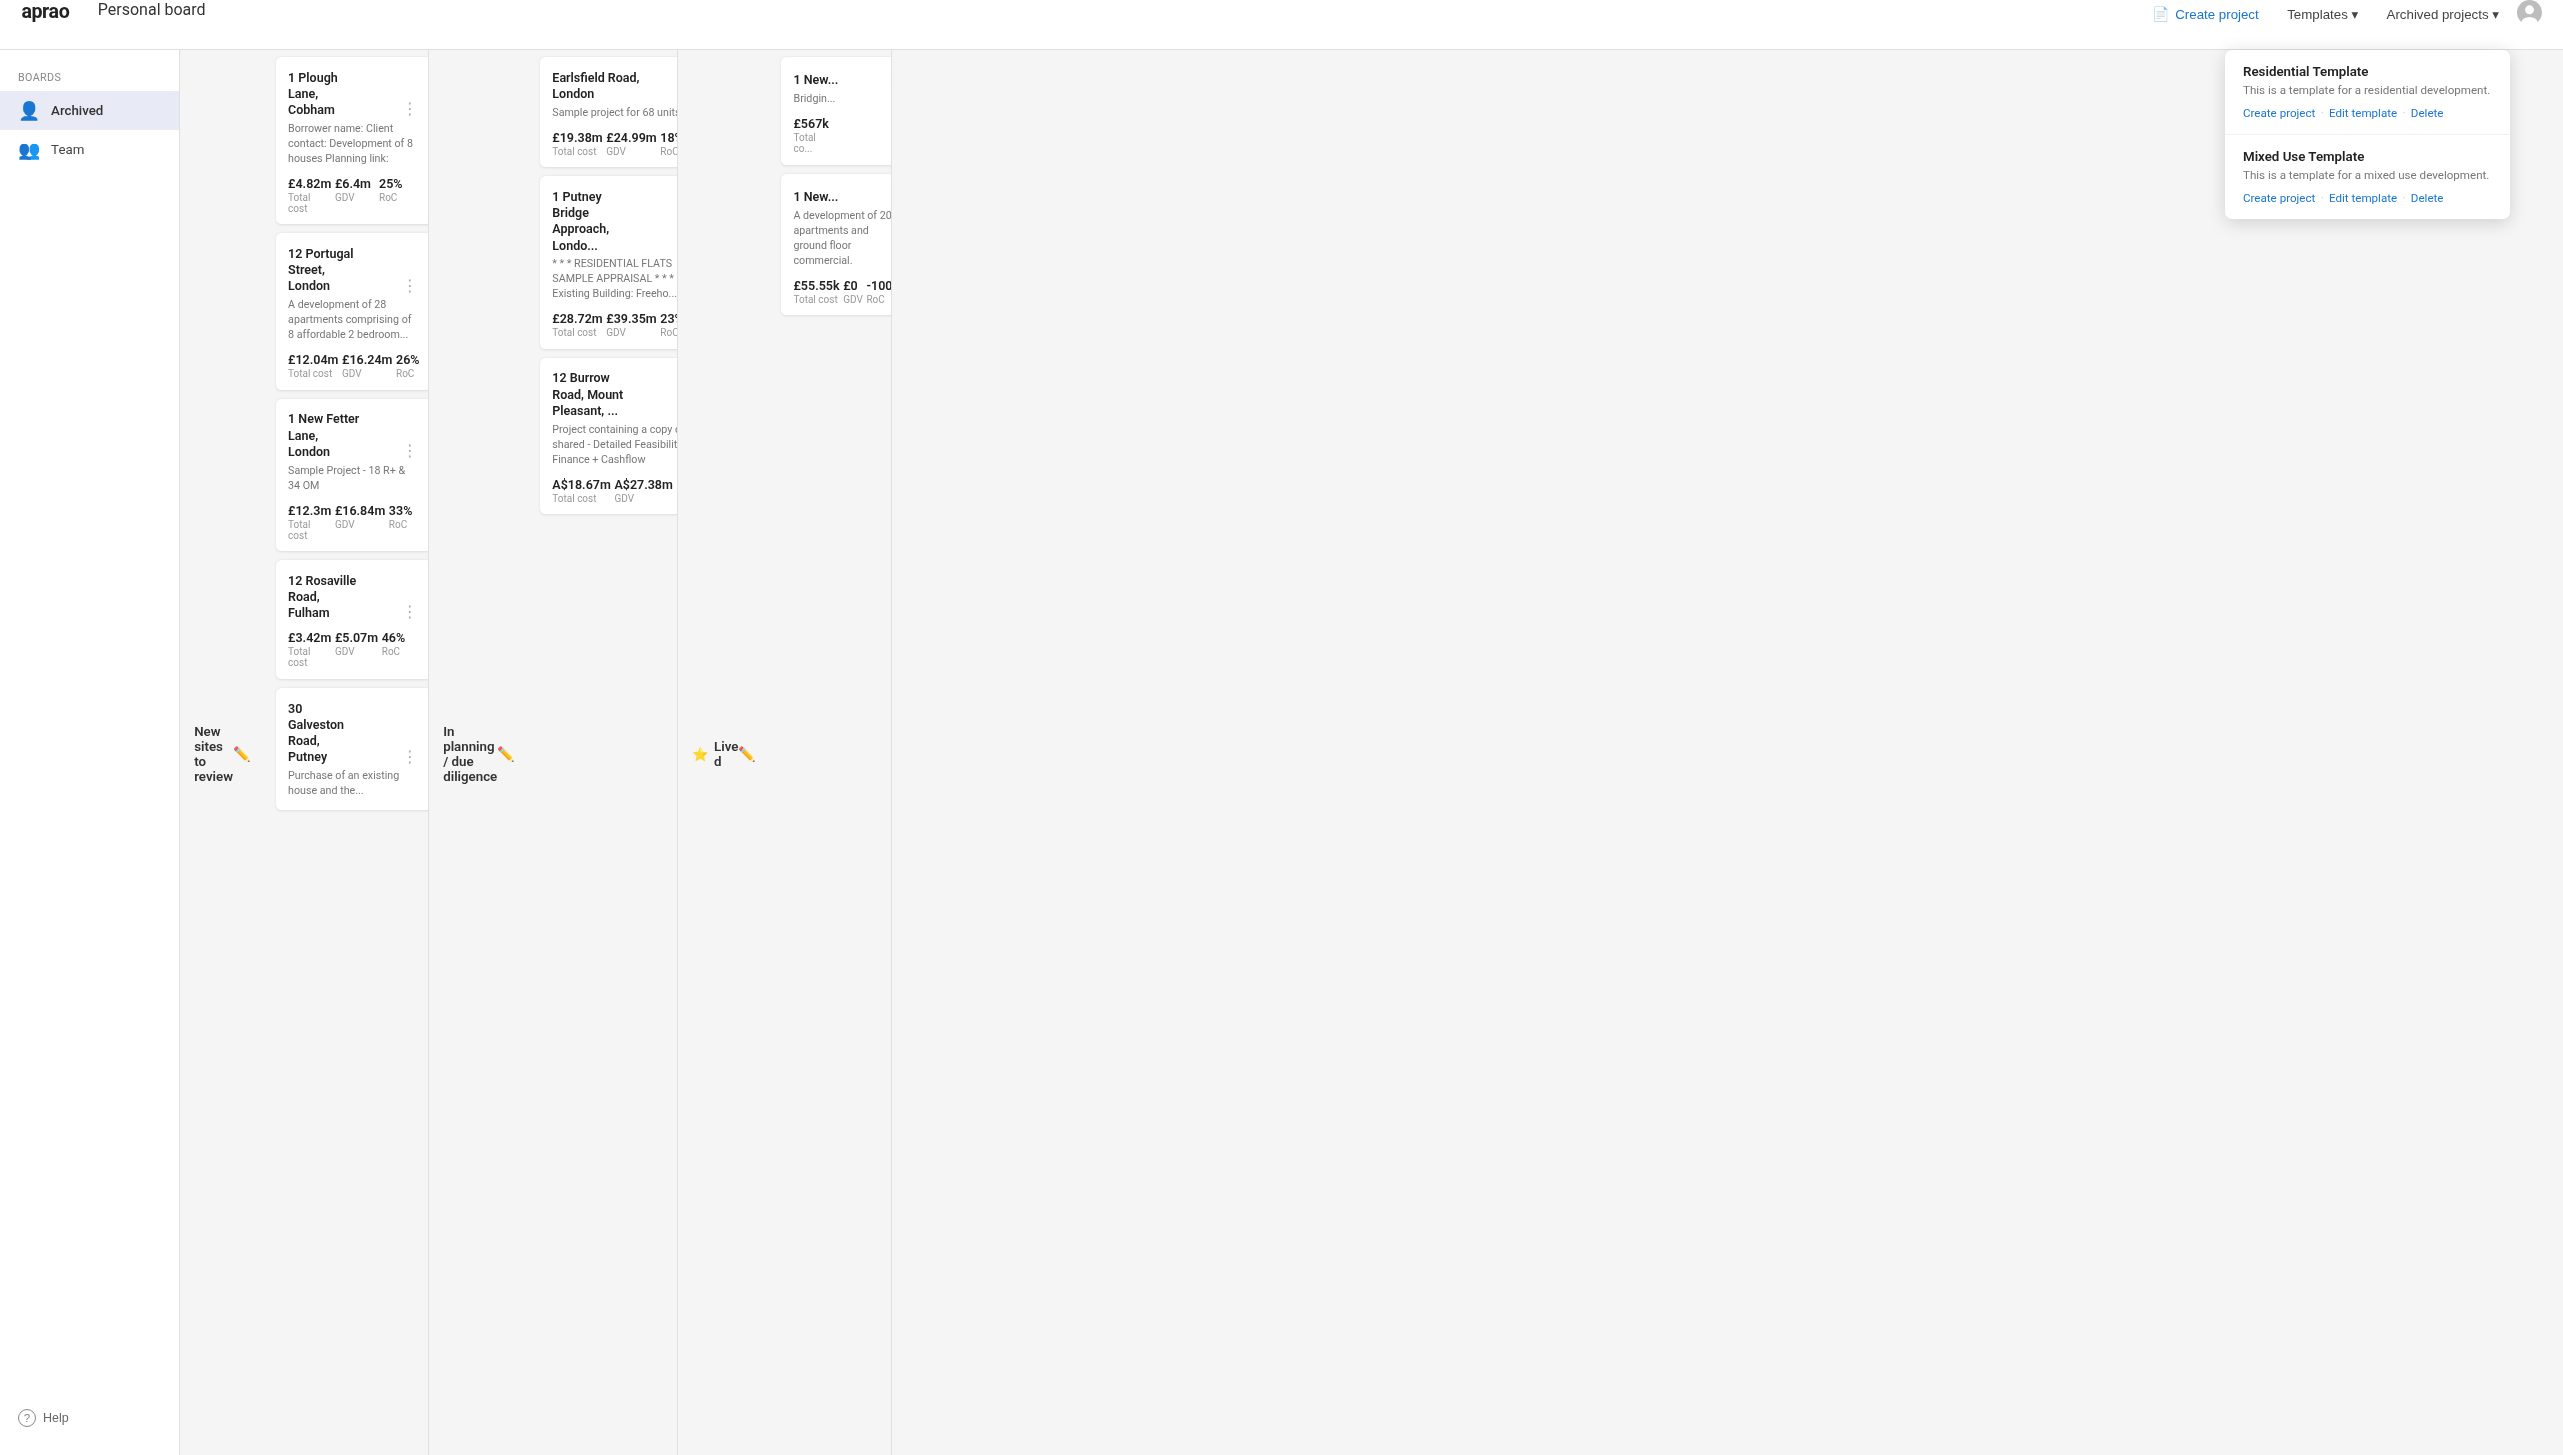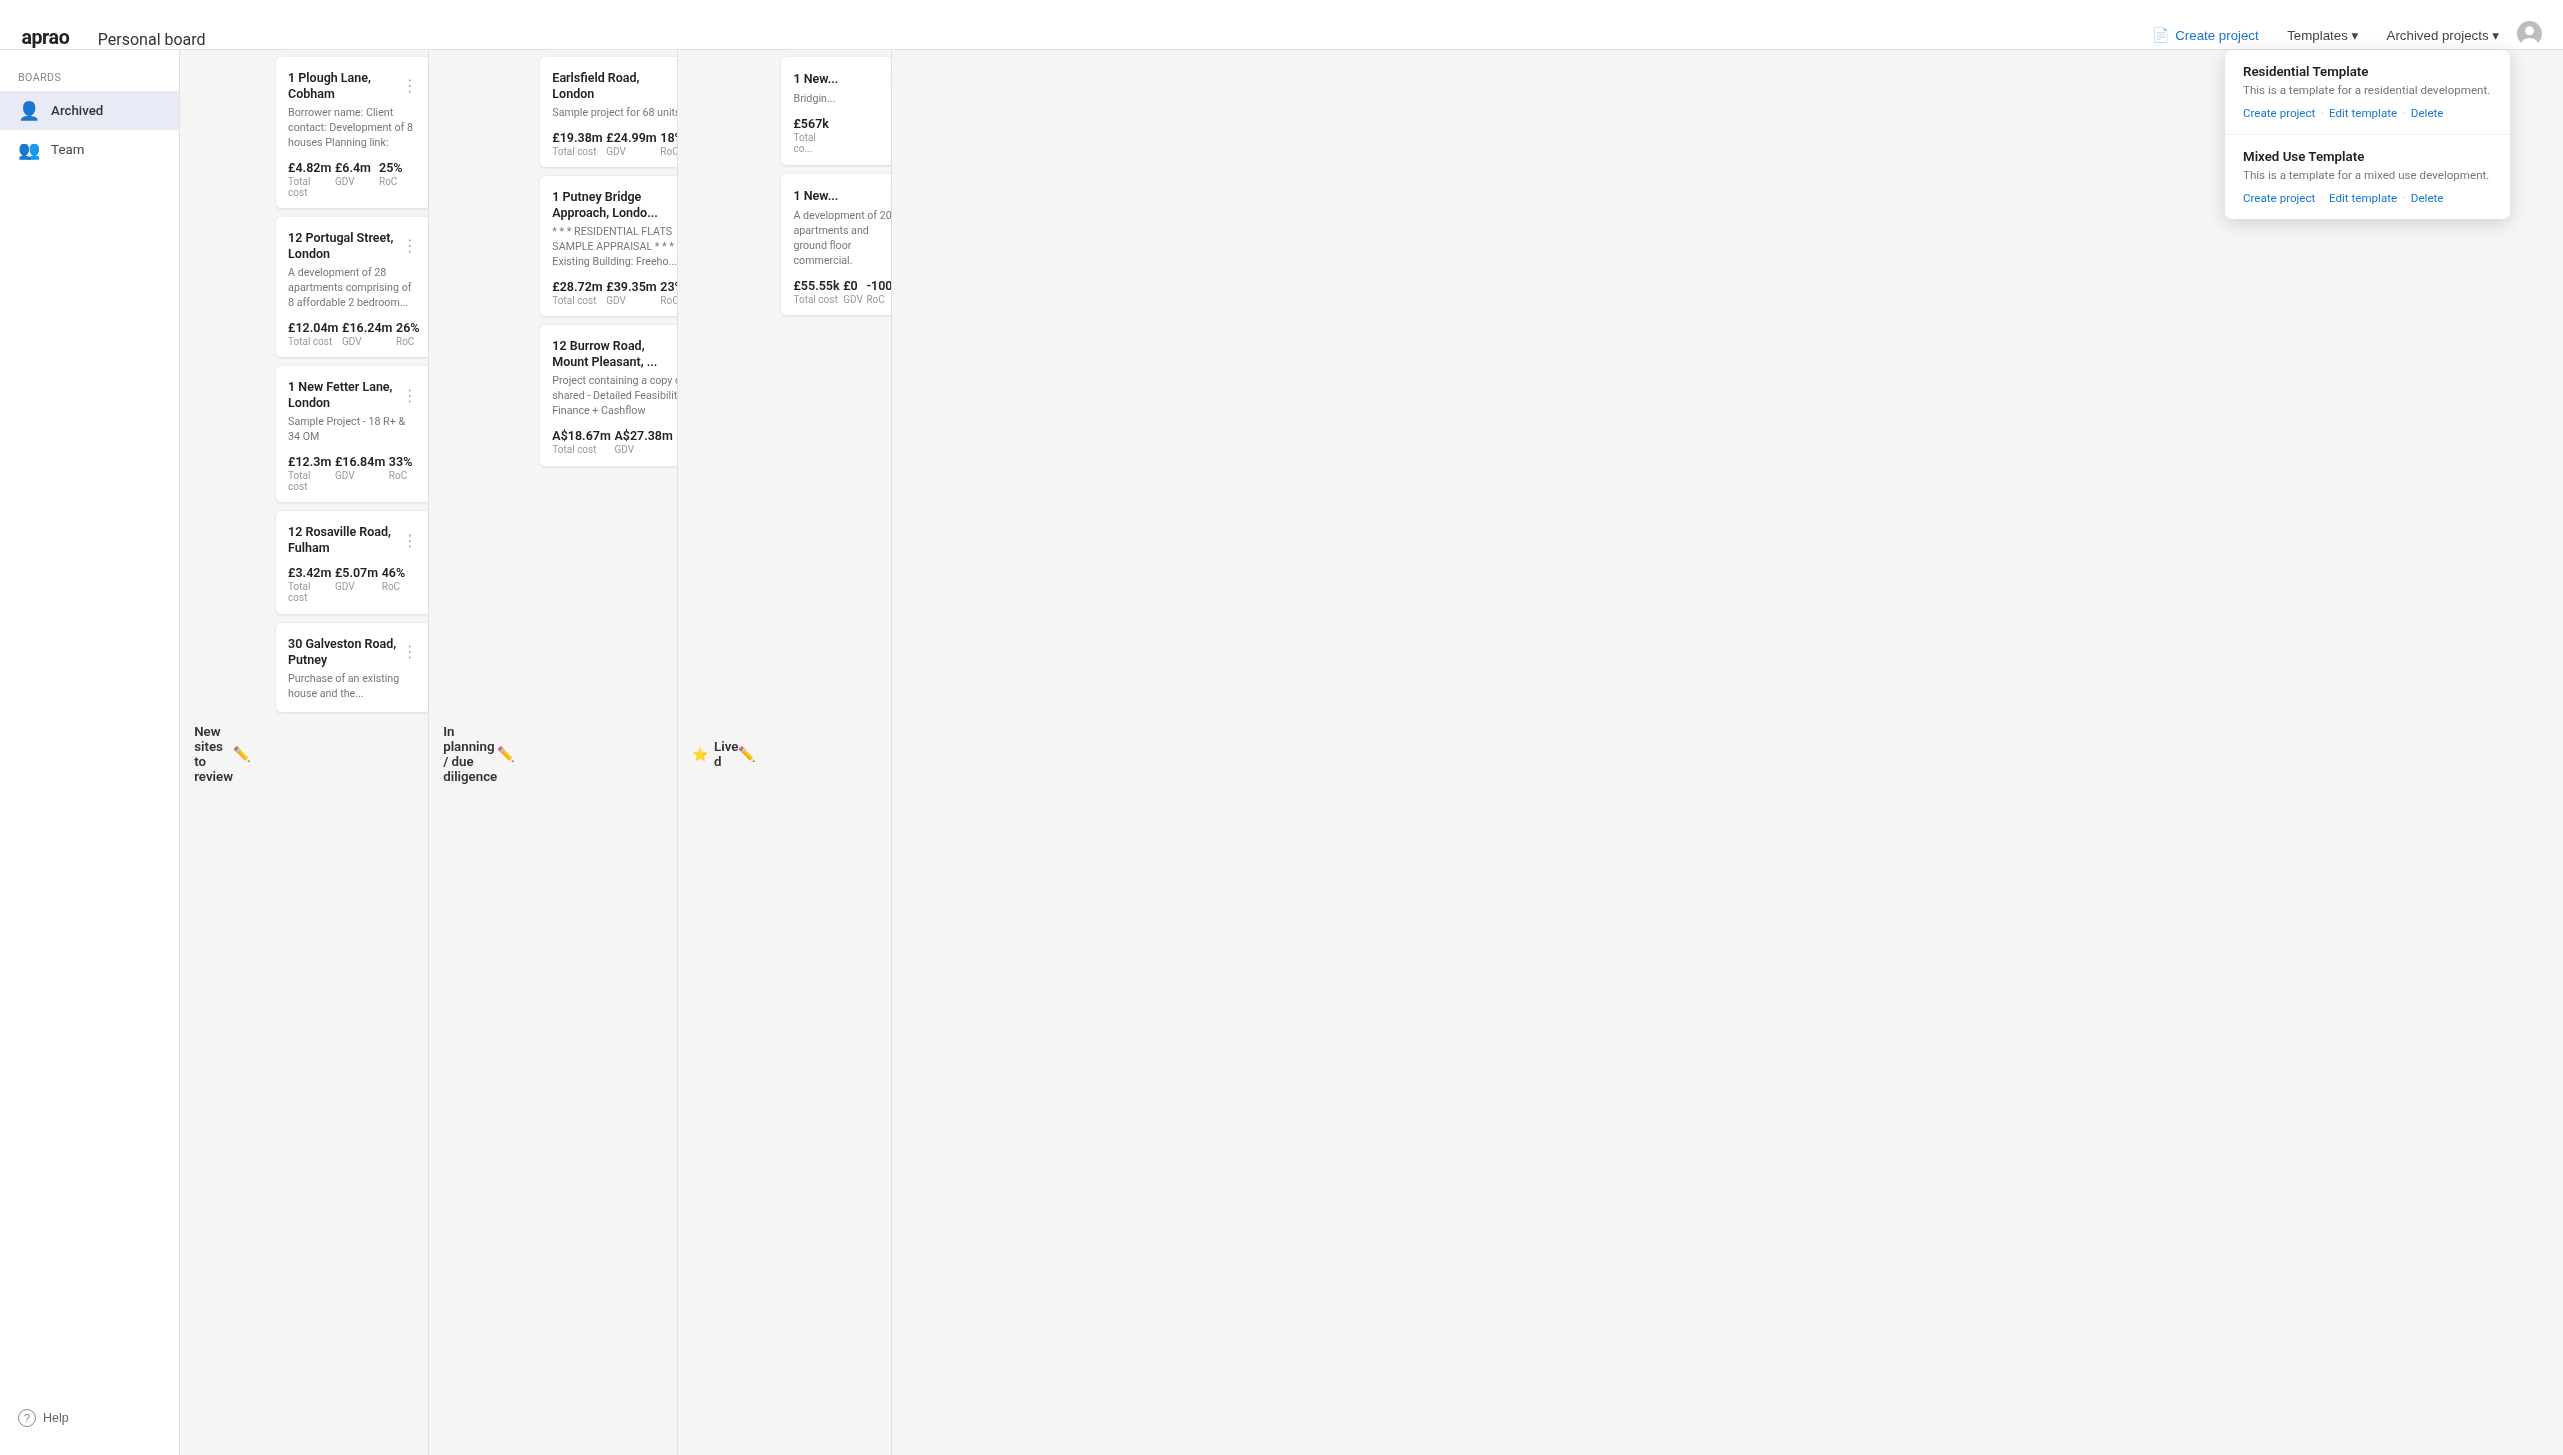--- a/index.html
+++ b/index.html
@@ -1,20 +1,20 @@
 <!DOCTYPE html>
 <html style="font-size:14.2px"><head>
   <meta charset="utf-8">
   <style>
     * { box-sizing: border-box; margin: 0; padding: 0; }
     body { font-family: -apple-system, BlinkMacSystemFont, 'Segoe UI', Roboto, sans-serif; background: #f5f5f5; display: flex; flex-direction: column; height: 100vh; overflow: hidden; }
 
     
     .top-nav {
-      display: flex; align-items: flex-end; padding: 0 21.4px; height: 50px;
+      display: flex; align-items: flex-start; padding: 0 21.4px; height: 50px;
       background: #fff; border-bottom: 0.9px solid #e0e0e0; position: relative; z-index: 100;
     }
     .logo { font-size: 19.6px; font-weight: 700; color: #222; margin-right: 28.5px; letter-spacing: -0.4px; }
     .page-title { font-size: 16px; color: #333; font-weight: 400; flex: 1; }
     .top-nav-actions { display: flex; align-items: center; gap: 7.1px; }
     .btn-create { display: flex; align-items: center; gap: 5.3px; background: none; border: none; color: #1976d2; font-size: 13.3px; cursor: pointer; padding: 5.3px 10.7px; border-radius: 3.6px; }
     .btn-templates { display: flex; align-items: center; gap: 3.6px; background: none; border: none; color: #444; font-size: 13.3px; cursor: pointer; padding: 5.3px 10.7px; border-radius: 3.6px; font-weight: 500; }
     .btn-archived { display: flex; align-items: center; gap: 3.6px; background: none; border: none; color: #444; font-size: 13.3px; cursor: pointer; padding: 5.3px 10.7px; border-radius: 3.6px; }
     .avatar-btn { background: none; border: none; cursor: pointer; color: #666; }
 
@@ -40,21 +40,21 @@
     .board-area { flex: 1; overflow-x: auto; overflow-y: hidden; display: flex; flex-direction: column; }
     .columns-container { display: flex; gap: 0; flex: 1; overflow: hidden; }
     .column { min-width: 249px; max-width: 249px; display: flex; flex-direction: row; border-right: 0.9px solid #e0e0e0; background: #f5f5f5; overflow-y: auto; }
     .column-header { display: flex; align-items: center; justify-content: space-between; padding: 12.5px 14.2px 9px; background: #f5f5f5; position: sticky; top: 0; z-index: 10; }
     .column-title { font-size: 13.3px; font-weight: 600; color: #333; display: flex; align-items: center; gap: 5.3px; }
     .edit-icon { color: #aaa; cursor: pointer; font-size: 14.2px; }
     .column-cards { padding: 7.1px 10.7px; display: flex; flex-direction: column; gap: 9px; }
 
     
     .card { background: #fff; border-radius: 5.3px; padding: 12.5px 12.5px 10.7px; box-shadow: 0 0.9px 2.7px rgba(0,0,0,0.1); cursor: pointer; }
-    .card-header { display: flex; justify-content: space-between; align-items: center; }
+    .card-header { display: flex; justify-content: space-between; align-items: flex-end; gap: 40px; }
     .card-title { font-size: 12.5px; font-weight: 600; color: #222; line-height: 1.3; flex: 1; }
     .card-menu { color: #aaa; cursor: pointer; font-size: 16px; padding: 0 1.8px; flex-shrink: 0; }
     .card-desc { font-size: 10.7px; color: #777; margin-top: 3.6px; line-height: 1.4; }
     .card-stats { display: grid; grid-template-columns: repeat(3, 1fr); gap: 3.6px; margin-top: 9px; }
     .stat { display: flex; flex-direction: column; }
     .stat-value { font-size: 12.5px; font-weight: 600; color: #222; }
     .stat-label { font-size: 10px; color: #999; margin-top: 0.9px; }
     .templates-dropdown {
       position: fixed; top: 50px; right: 53px; background: #fff;
       border-radius: 7.1px; box-shadow: 0 3.6px 18px rgba(0,0,0,0.15);

